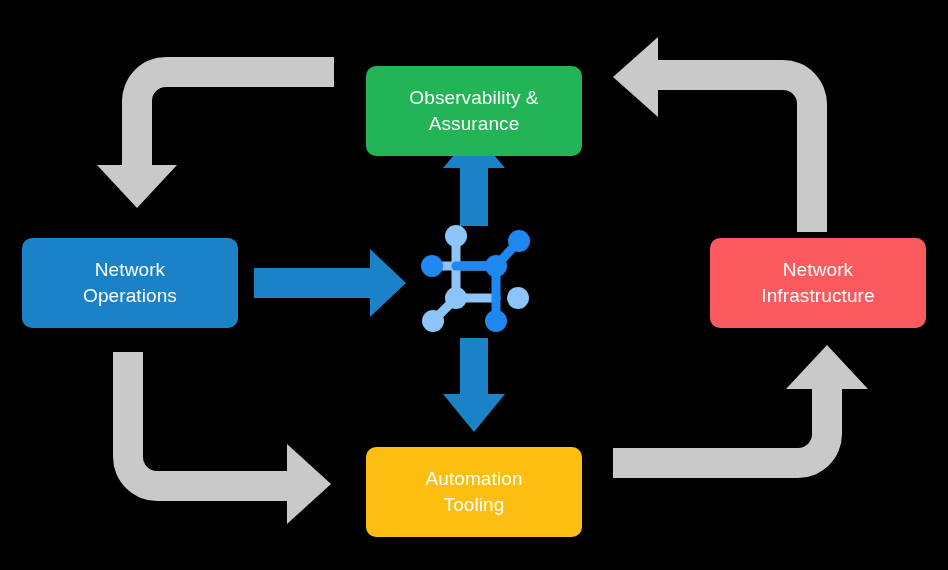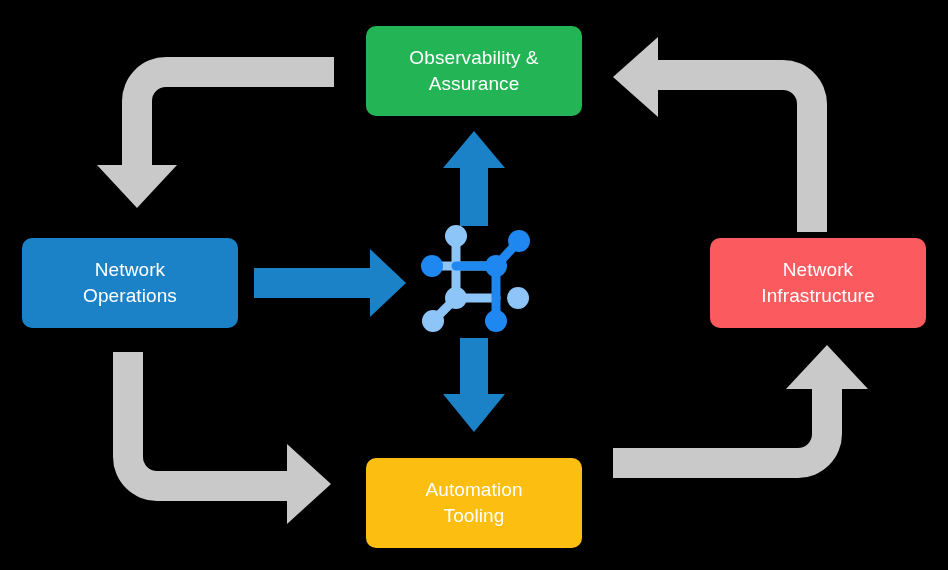--- a/index.html
+++ b/index.html
@@ -44,21 +44,21 @@
     height: 90px;
   }
   #box-infrastructure {
     left: 710px;
     top: 238px;
     width: 216px;
     height: 90px;
   }
   #box-automation {
     left: 366px;
-    top: 458px;
+    top: 447px;
     width: 216px;
     height: 90px;
   }
   .svg-layer {
     position: absolute;
     left: 0;
     top: 0;
     width: 948px;
     height: 570px;
     pointer-events: none;
@@ -184,21 +184,21 @@
     </g>
 
     <g fill="#1E88F0">
       <circle cx="12" cy="46" r="11"></circle>
       <circle cx="76" cy="46" r="11"></circle>
       <circle cx="99" cy="21" r="11"></circle>
       <circle cx="76" cy="101" r="11"></circle>
     </g>
   </svg>
 
-  <div class="node-box" id="box-observability" style="background:#22B455;">
+  <div class="node-box" id="box-observability" style="background:#22B455;margin-top:40px;">
     <span>Observability &amp;
 Assurance</span>
   </div>
 
   <div class="node-box" id="box-operations" style="background:#1C82C8;">
     <span>Network
 Operations</span>
   </div>
 
   <div class="node-box" id="box-infrastructure" style="background:#FB5A5E;">

